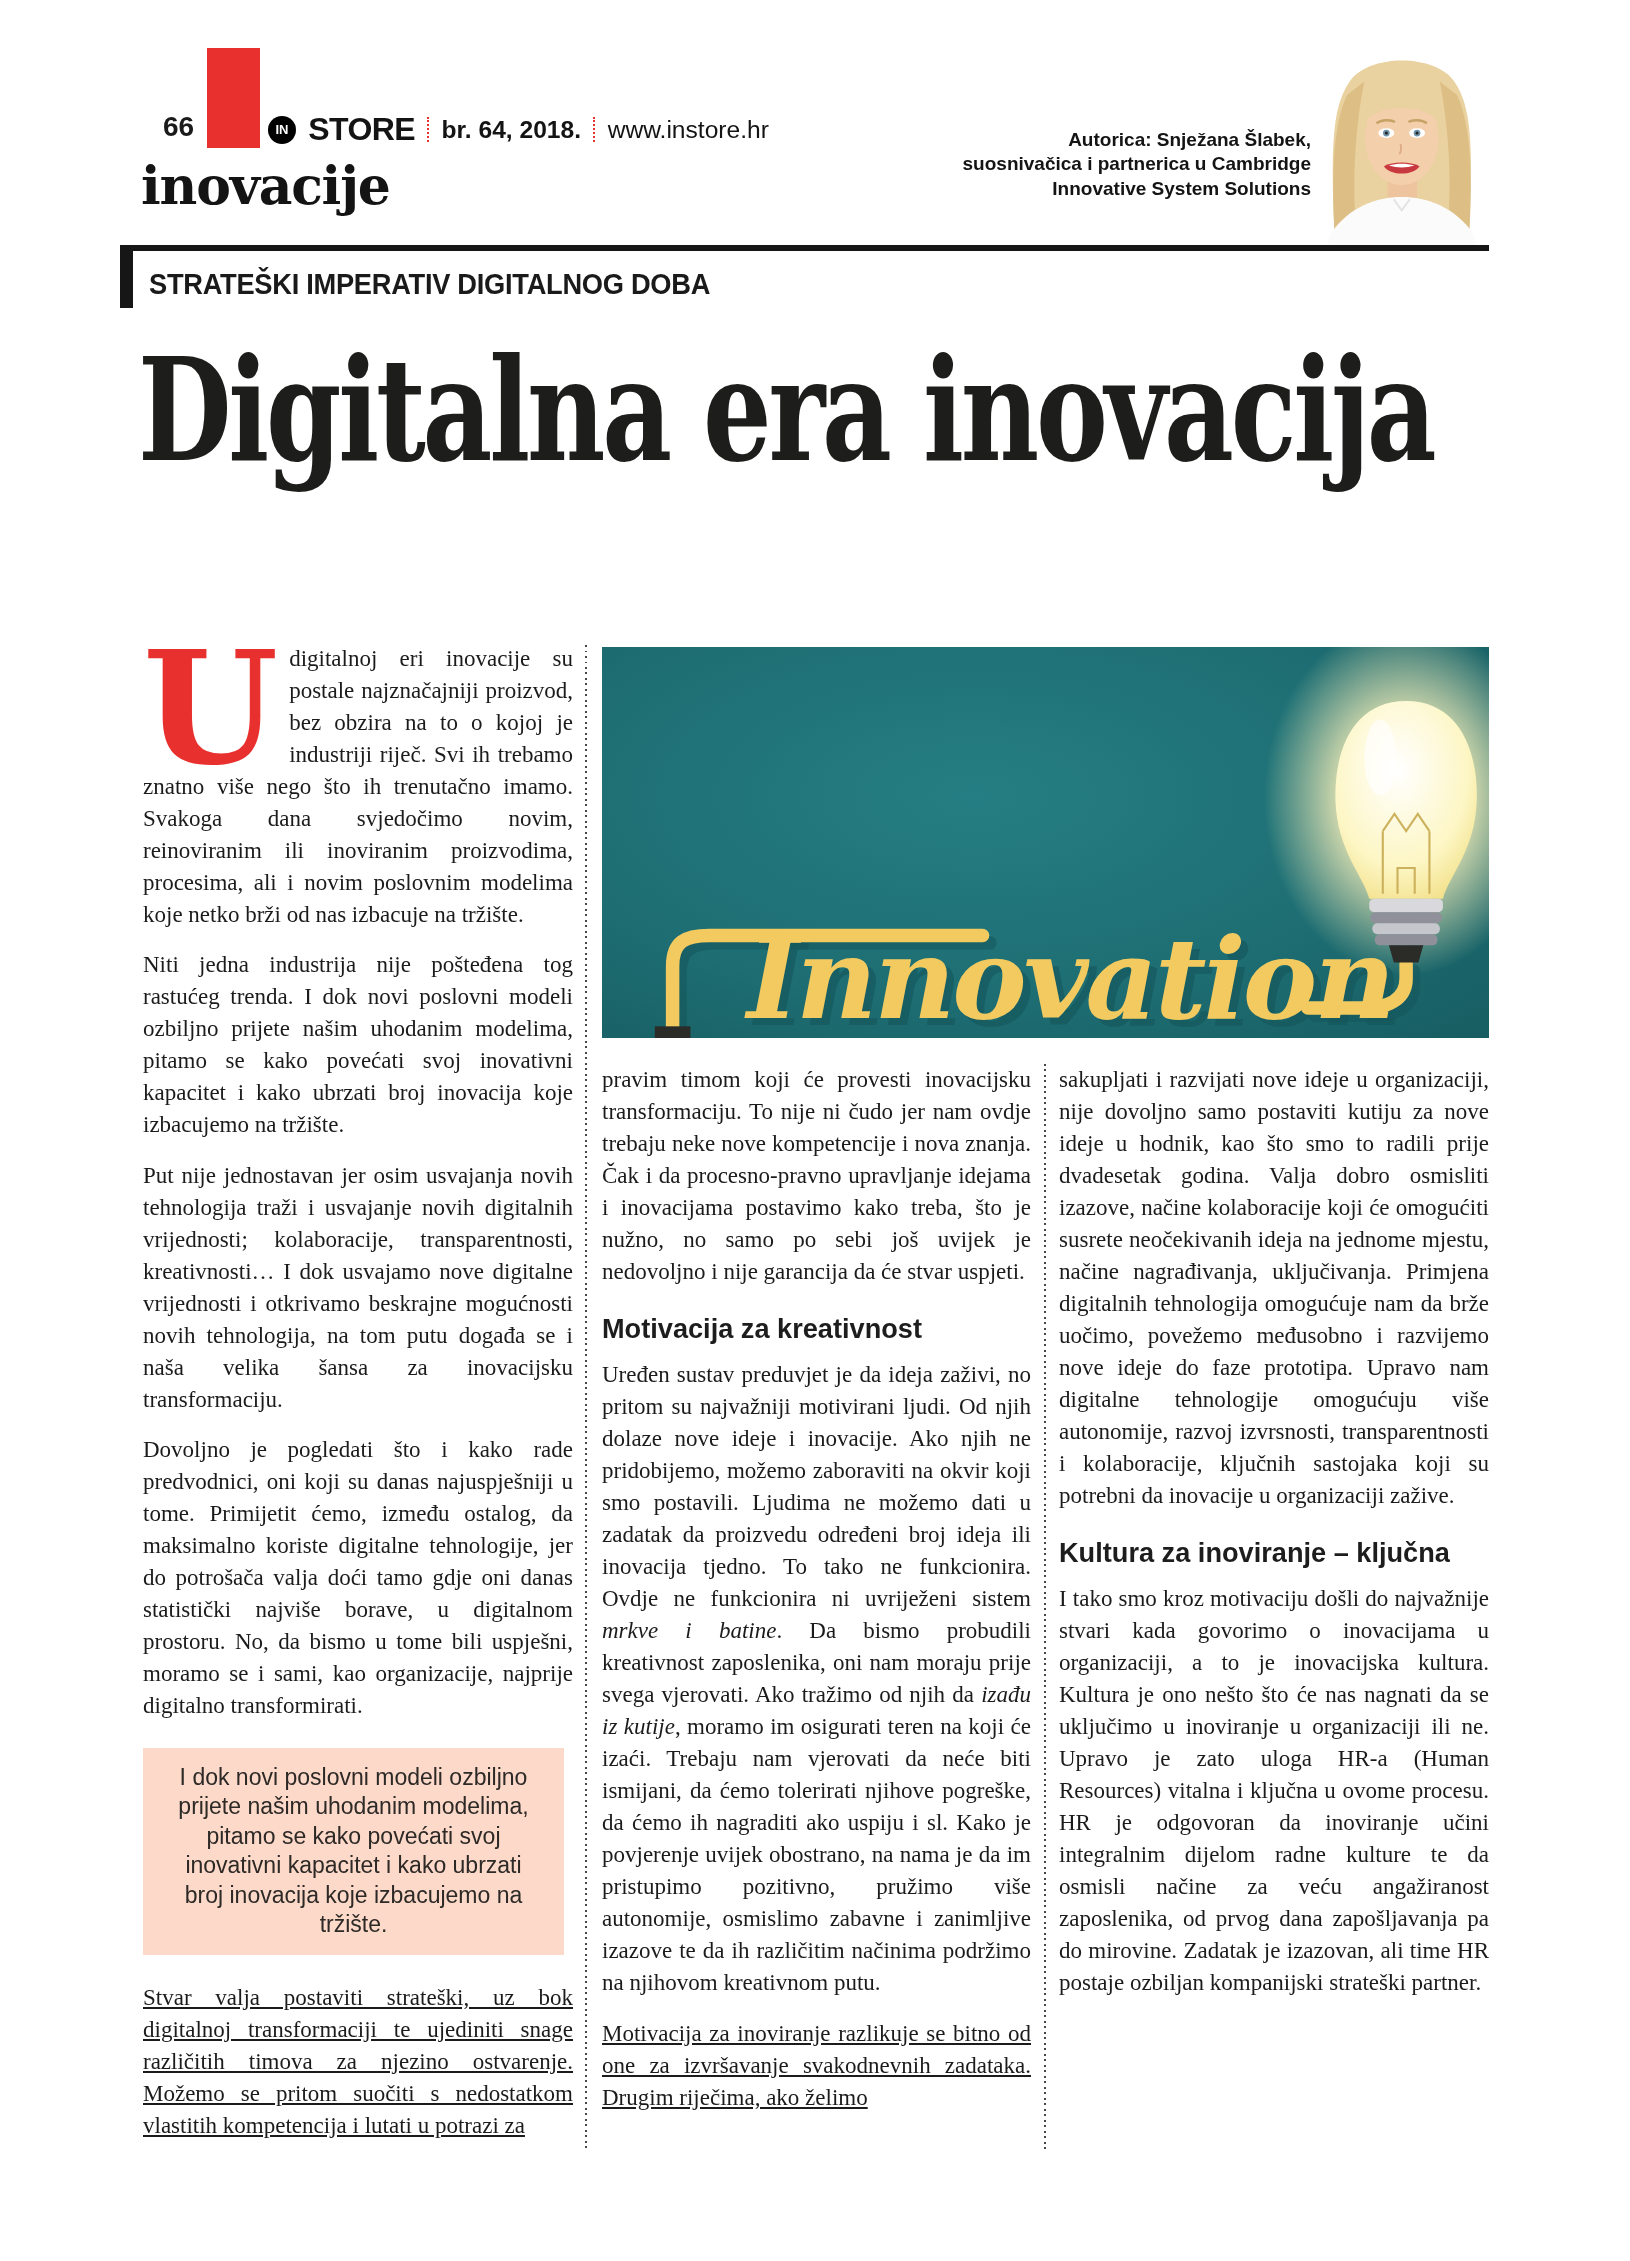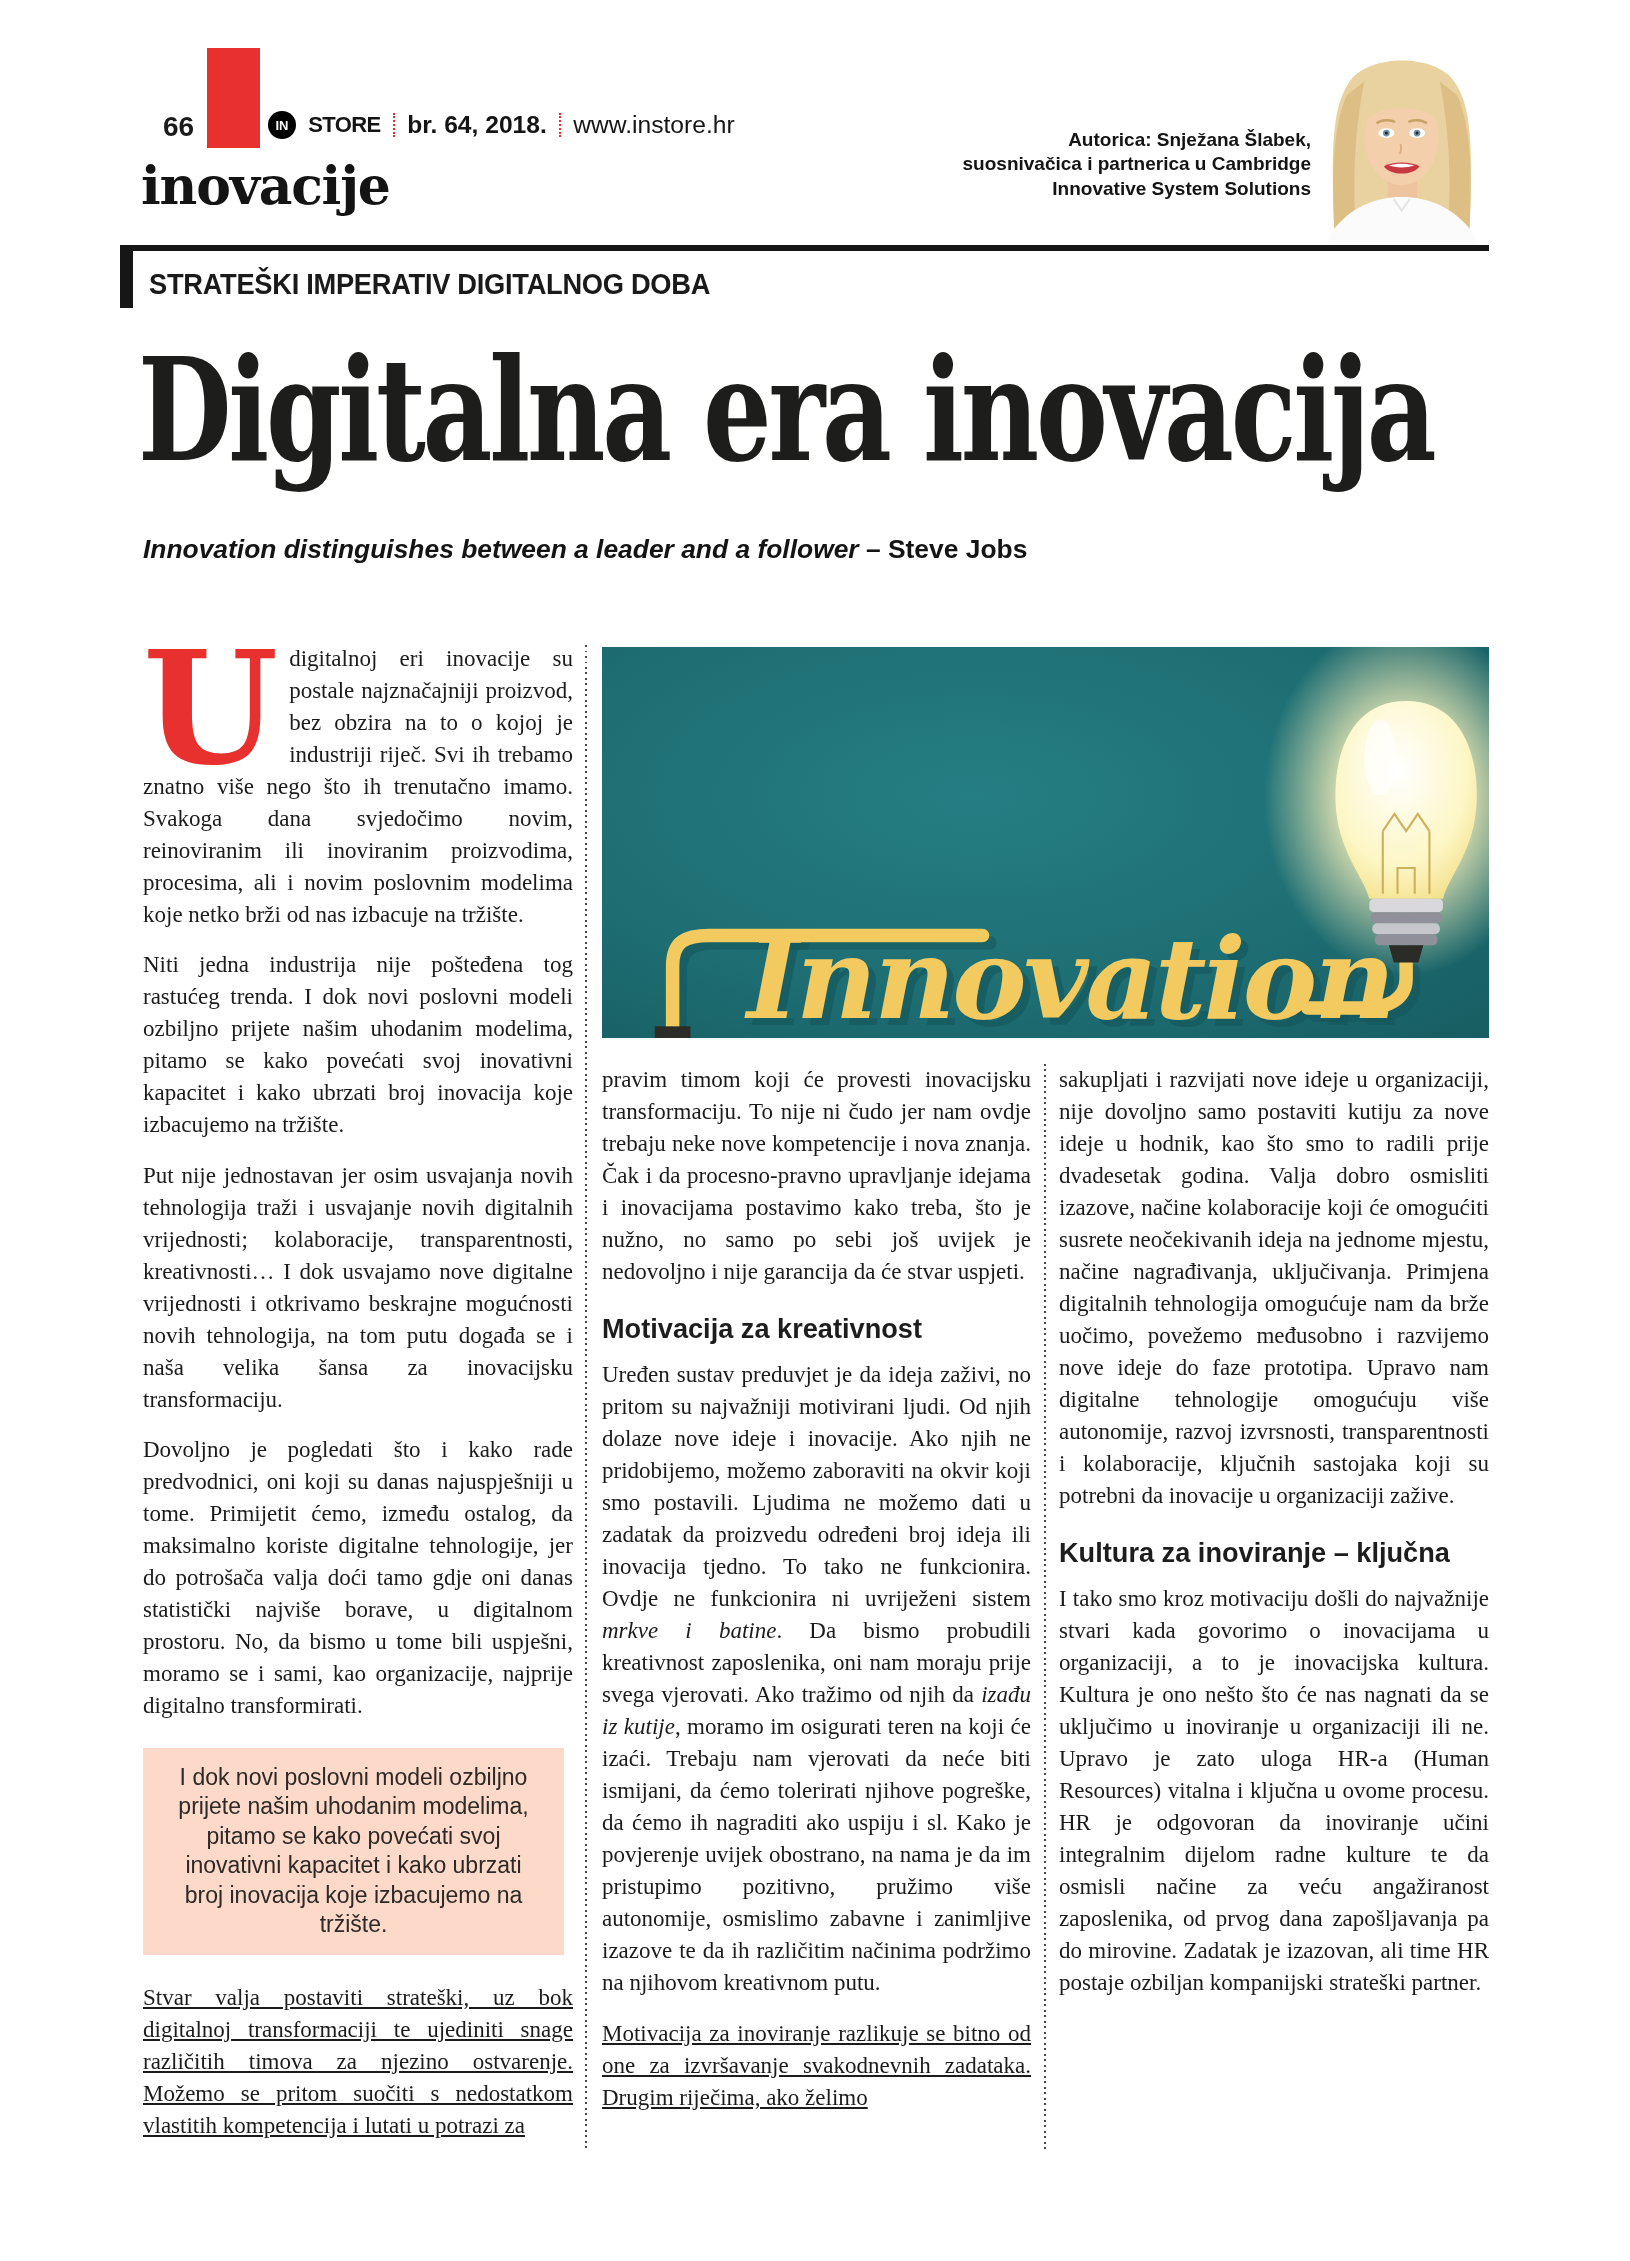--- a/index.html
+++ b/index.html
@@ -8,21 +8,21 @@
     font-family:"Liberation Serif",serif;color:#1b1b1b;overflow:hidden;
   }
   
   .page-num{position:absolute;left:143px;top:111px;font-family:"Liberation Sans",sans-serif;
     font-weight:700;font-size:28px;color:#1a1a1a;margin-left:20px;}
   .red-block{position:absolute;left:207px;top:48px;width:53px;height:100px;background:#e8312e;}
   .logo-row{position:absolute;left:268px;top:111px;display:flex;align-items:center;gap:12.3px;}
   .in-badge{width:28px;height:28px;border-radius:50%;background:#000000;color:#ffffff;
     font-family:"Liberation Sans",sans-serif;font-weight:700;font-size:13px;
     display:flex;align-items:center;justify-content:center;}
-  .store{font-family:"Liberation Sans",sans-serif;font-weight:700;font-size:22px;letter-spacing:-0.6px;color:#141414;}
+  .store{font-family:"Liberation Sans",sans-serif;font-weight:700;font-size:32px;letter-spacing:-0.6px;color:#141414;}
   .mast-sep{height:24.6px;border-left:2.5px dotted #e8312e;}
   .issue{font-family:"Liberation Sans",sans-serif;font-weight:700;font-size:24.6px;color:#141414;}
   .site{font-family:"Liberation Sans",sans-serif;font-weight:400;font-size:24.6px;color:#141414;}
   .section-title{position:absolute;left:141px;top:155px;font-family:"DejaVu Serif",serif;
     font-weight:700;font-size:52px;letter-spacing:-1.2px;color:#141414;}
   .author-block{position:absolute;left:884px;top:128px;width:427px;text-align:right;
     font-family:"Liberation Sans",sans-serif;font-weight:700;font-size:19px;line-height:1.28;color:#141414;}
   .author-photo{position:absolute;left:1315px;top:52px;width:174px;height:194px;}
   .top-rule{position:absolute;left:120px;top:245px;width:1369px;height:5.5px;background:#161616;}
   .kicker-bar{position:absolute;left:120px;top:245px;width:13px;height:63px;background:#161616;}
@@ -109,23 +109,20 @@
     <path d="M128 240 L141 258 L154 240" stroke="#e3e3e3" stroke-width="3" fill="none"></path>
   </svg>
 
   <div class="top-rule"></div>
   <div class="kicker-bar"></div>
   <div class="kicker">STRATEŠKI IMPERATIV DIGITALNOG DOBA</div>
 
   <div class="headline">
     <span>Digitalna era inovacija</span>
   </div>
-  <div class="deck">
-    <span class="q">Innovation distinguishes between a leader and a follower</span><span class="a"> – Steve Jobs</span>
-  </div>
 
   <div class="hero">
     <svg width="887" height="391" viewBox="0 0 1445 637" aria-hidden="true">
       <defs>
         <radialGradient id="glow" cx="50%" cy="50%" r="50%">
           <stop offset="0%" stop-color="#ffffff" stop-opacity="1"></stop>
           <stop offset="40%" stop-color="#fdf3bb" stop-opacity="0.9"></stop>
           <stop offset="100%" stop-color="#fdf3bb" stop-opacity="0"></stop>
         </radialGradient>
         <radialGradient id="bulb" cx="45%" cy="35%" r="70%">

